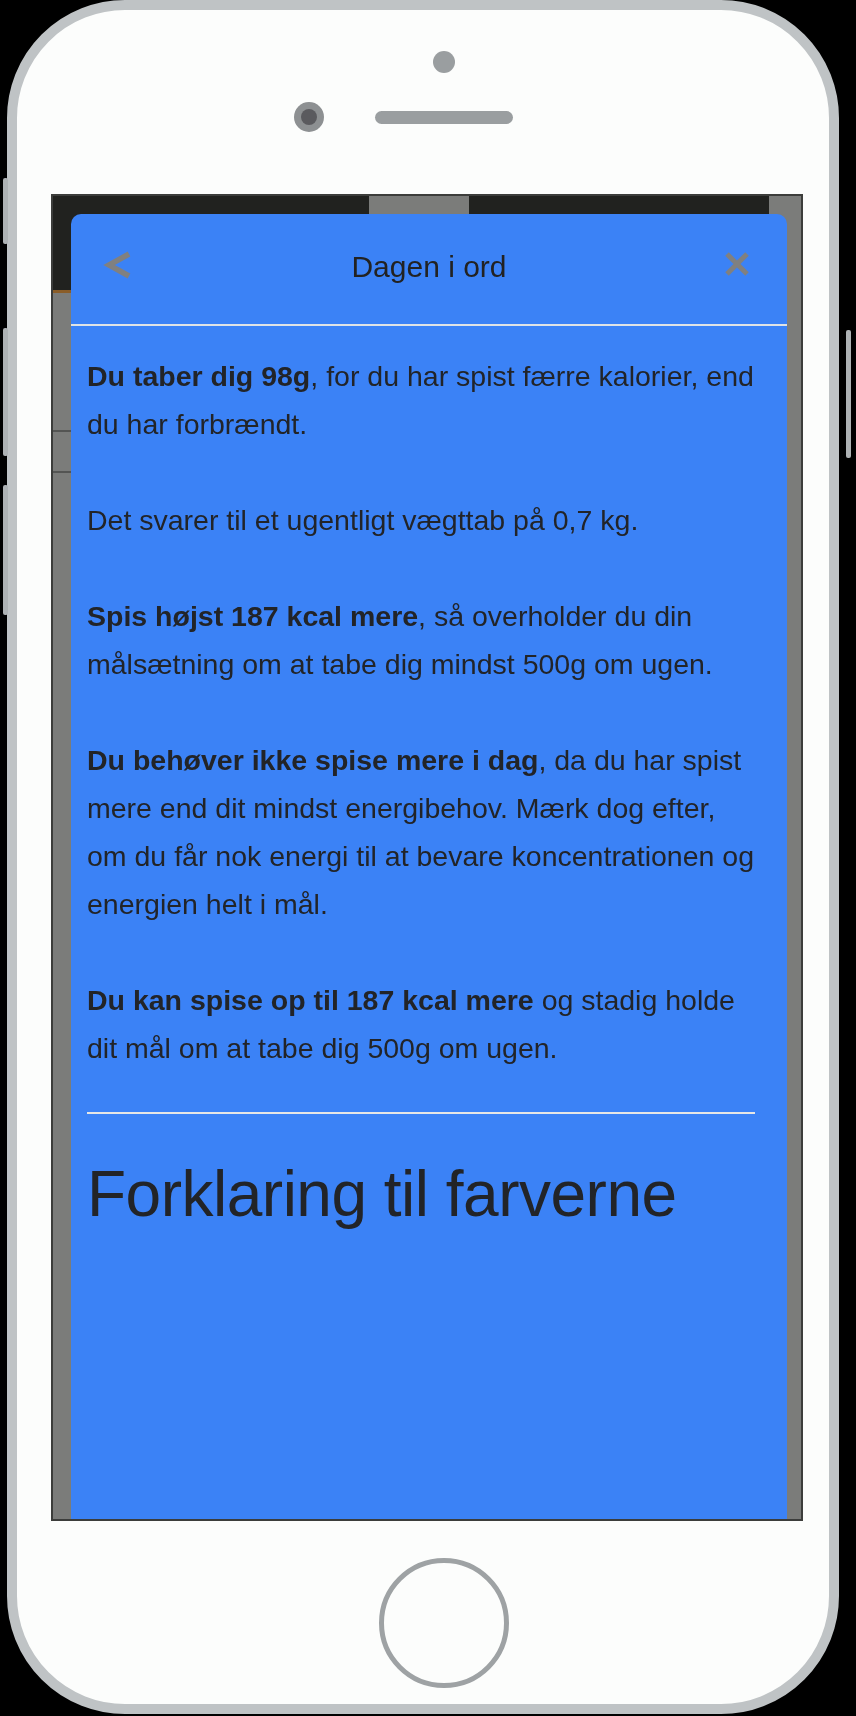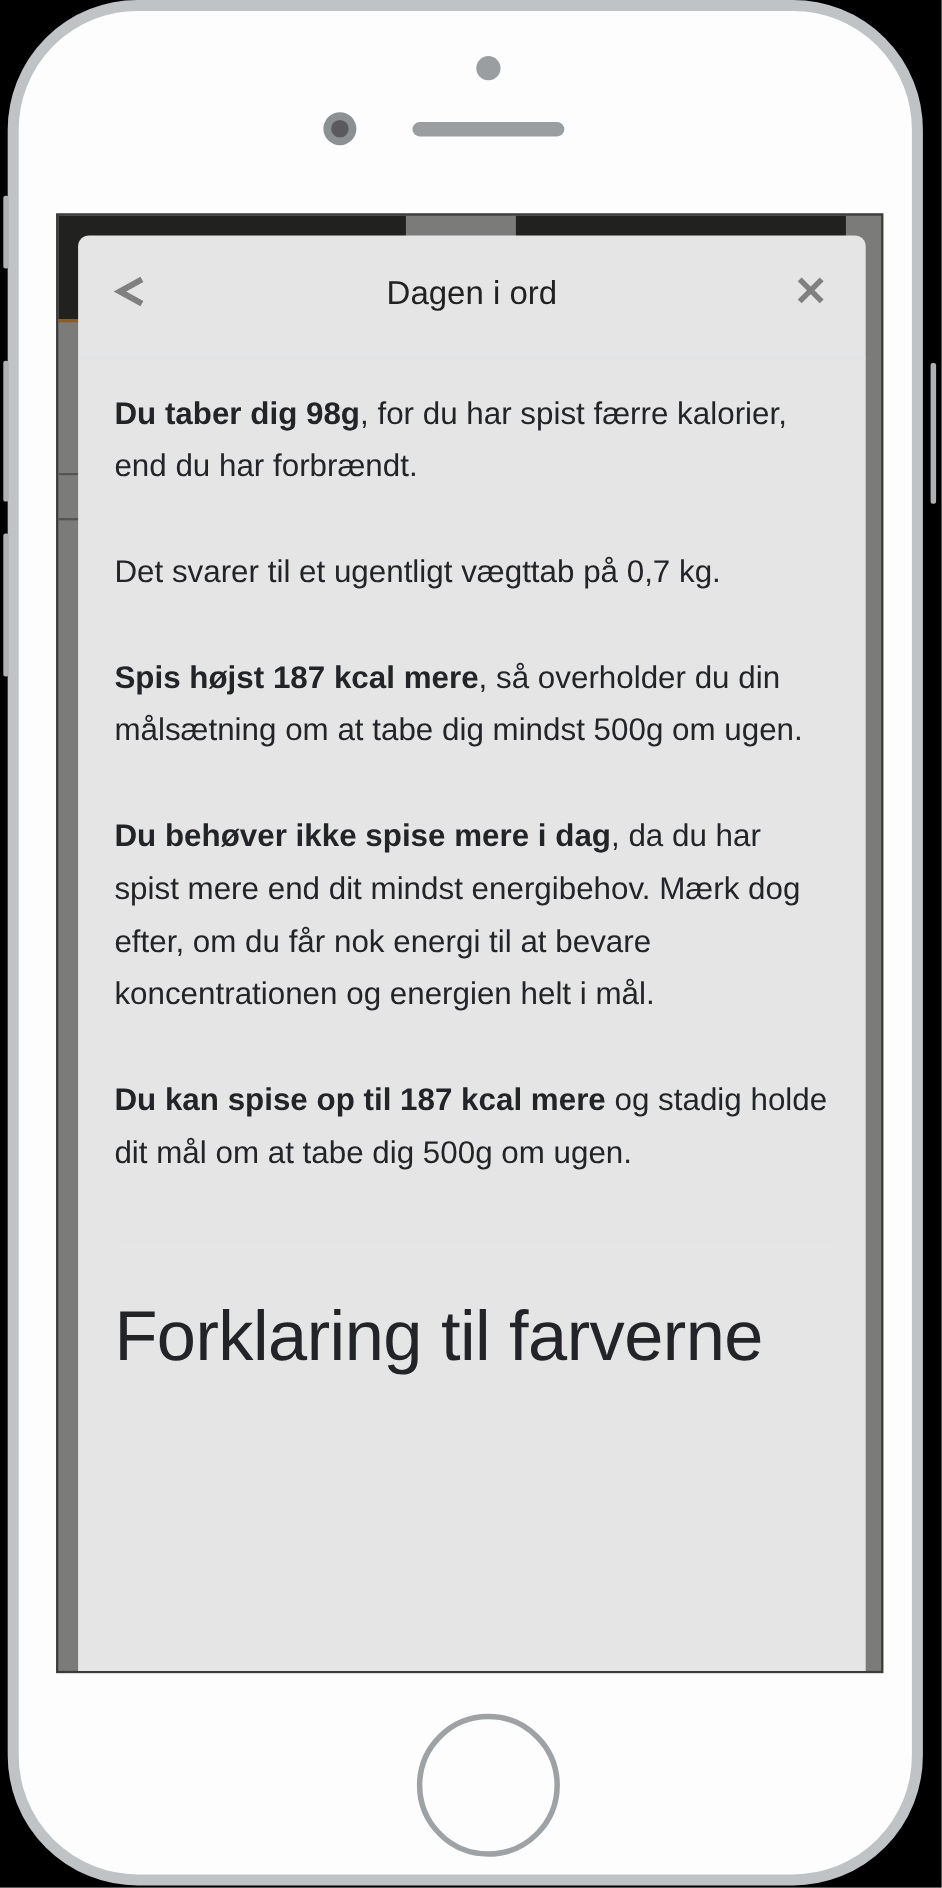--- a/index.html
+++ b/index.html
@@ -23,32 +23,32 @@
       background: #7b7c7a; border: 2px solid #3c3d3b; box-sizing: border-box; overflow: hidden;
     }
     .topband { position: absolute; left: 0; top: 0; width: 100%; height: 94px; background: #21221f; }
     .topband .grey-block { position: absolute; left: 316px; top: 0; width: 100px; height: 20px; background: #7b7c7a; }
     .topband .grey-right { position: absolute; right: 0; top: 0; width: 32px; height: 100%; background: #7b7c7a; }
     .orange-line { position: absolute; left: 0; top: 94px; width: 20px; height: 3px; background: #8a5d28; }
     .bg-line { position: absolute; left: 0; width: 20px; height: 2px; background: #545553; }
 
     .modal {
       position: absolute; left: 18px; top: 18px; width: 716px; height: 1320px;
-      background: #e5e5e5; border-radius: 10px 10px 0 0; overflow: hidden;
+      background: #3b82f6; border-radius: 10px 10px 0 0; overflow: hidden;
     }
     .modal-header {
       position: relative; height: 112px; border-bottom: 2px solid #dfe3e6; box-sizing: border-box;
     }
     .back-btn { position: absolute; left: 30px; top: 34px; width: 40px; height: 40px; color: #808080; cursor: pointer; }
     .close-btn { position: absolute; right: 28px; top: 36px; width: 36px; height: 36px; color: #808080; cursor: pointer; }
     .modal-title {
       position: absolute; left: 0; right: 0; top: 36px; text-align: center;
       font-size: 30px; color: #222; font-weight: normal;
     }
-    .modal-body { padding: 26px 32px 0 33px; color: #222428; }
+    .modal-body { padding: 26px 32px 0 16px; color: #222428; }
     .modal-body p { margin: 0 0 48px 0; font-size: 28.5px; line-height: 48px; }
     .modal-body p b { font-weight: bold; }
     .divider { border: 0; border-top: 2px solid #e6e7e6; margin: 4px 0 40px 0; }
     .section-heading { font-size: 64px; font-weight: 300; margin: 0 0 32px 0; line-height: 80px; color: #222428; letter-spacing: -0.5px; }
   </style>
 </head>
 <body>
 
 <div class="phone">
   <div class="sensor-dot"></div>
@@ -84,20 +84,20 @@
           <line x1="24" y1="4" x2="4" y2="24" stroke="#808080" stroke-width="5"></line>
         </svg>
       </div>
     </div>
 
     <div class="modal-body">
       <p><b>Du taber dig 98g</b><span>, for du har spist færre kalorier, end du har forbrændt.</span></p>
       <p><span>Det svarer til et ugentligt vægttab på 0,7 kg.</span></p>
       <p><b>Spis højst 187 kcal mere</b><span>, så overholder du din målsætning om at tabe dig mindst 500g om ugen.</span></p>
       <p><b>Du behøver ikke spise mere i dag</b><span>, da du har spist mere end dit mindst energibehov. Mærk dog efter, om du får nok energi til at bevare koncentrationen og energien helt i mål.</span></p>
-      <p style="margin-bottom:60px;"><b>Du kan spise op til 187 kcal mere</b><span> og stadig holde dit mål om at tabe dig 500g om ugen.</span></p>
+      <p style="margin-bottom:40px;"><b>Du kan spise op til 187 kcal mere</b><span> og stadig holde dit mål om at tabe dig 500g om ugen.</span></p>
 
       <hr class="divider">
 
       <h2 class="section-heading">Forklaring til farverne</h2>
     </div>
   </div>
 </div>
 
 </body></html>

